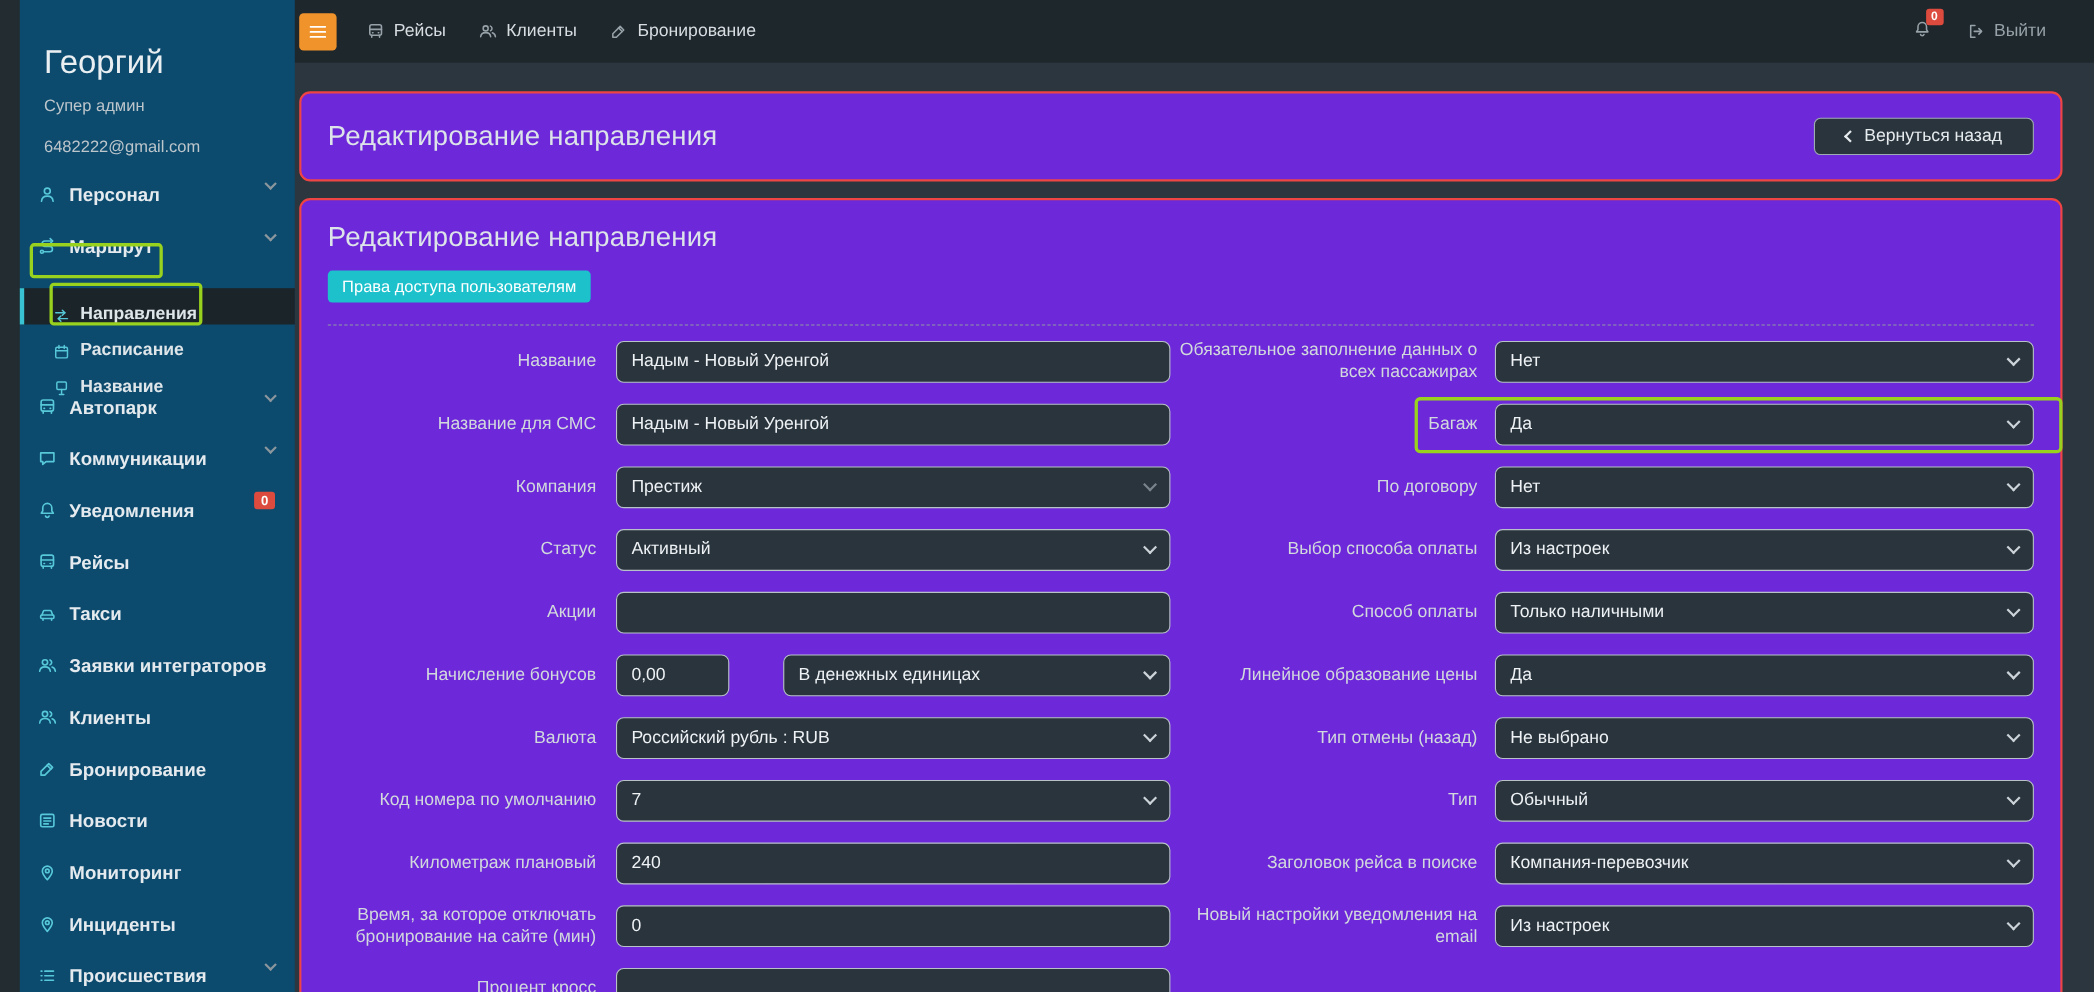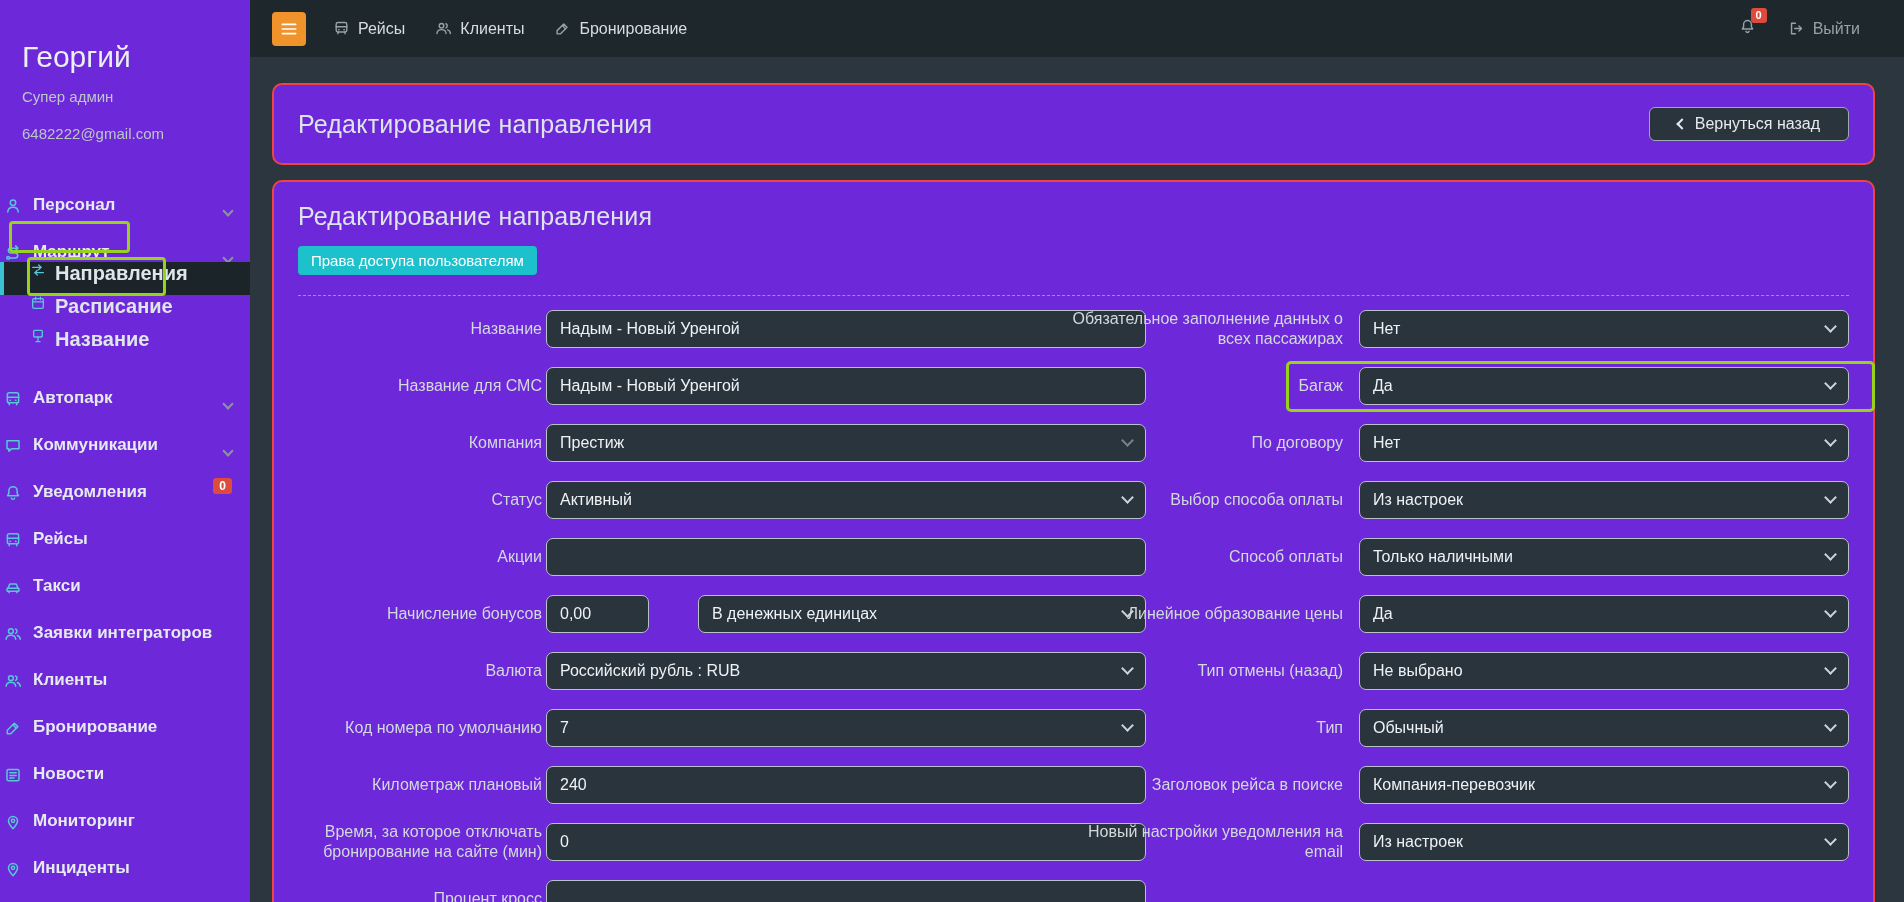--- a/index.html
+++ b/index.html
@@ -6,37 +6,37 @@
   html,body { width:1904px; height:902px; }
   body {
     background:#222c31;
     font-family:"Liberation Sans", sans-serif;
     overflow:hidden;
     color:#e8edf0;
   }
   .app { position:relative; width:1904px; height:902px; overflow:hidden; }
 
   
-  .sidebar { position:absolute; left:0; top:0; width:250px; height:100%; background:#6d28d9; z-index:5; }
+  .sidebar { position:absolute; left:18px; top:0; width:250px; height:100%; background:#0c4a6e; z-index:5; }
   .user-panel { padding:40px 22px 0 22px; }
   .user-name { font-size:30px; font-weight:400; color:#eaeff2; }
   .user-role { margin-top:14px; font-size:15px; color:#bdc6cb; }
   .user-email { margin-top:20px; font-size:15px; color:#bdc6cb; }
   .menu { margin-top:26px; }
-  .item { position:relative; display:flex; align-items:flex-end; height:47px; padding:0 18px 0 4px;
+  .item { position:relative; display:flex; align-items:flex-start; height:47px; padding:0 18px 0 16px;
           color:#e4eaee; font-size:17px; font-weight:700; cursor:pointer; }
   .item .ic { width:18px; height:18px; color:#57c8d7; margin-right:11px; flex:none; }
   .item-lbl { flex:1; white-space:nowrap; overflow:hidden; }
   .chev-dn { width:8px; height:8px; border-right:2px solid #8b969d; border-bottom:2px solid #8b969d;
              transform:rotate(45deg); margin-top:-5px; flex:none; }
   .badge { background:#dc4b3e; color:#fff; font-size:12px; font-weight:700; padding:2px 6px;
            border-radius:3px; line-height:1; }
   .item .badge { transform:translateY(-8px); }
-  .subitem { position:relative; display:flex; align-items:flex-start; height:33px; padding-left:30px;
-             color:#dfe6ea; font-size:20px; font-weight:700; cursor:pointer; }
+  .subitem { position:relative; display:flex; align-items:flex-end; height:33px; padding-left:30px;
+             color:#dfe6ea; font-size:16px; font-weight:700; cursor:pointer; }
   .subitem .ic { width:16px; height:16px; color:#57c8d7; margin-right:9px; flex:none; }
   .subitem.active { background:#1b2428; border-left:4px solid #39c2d2; padding-left:26px; }
 
   
   .annot { position:absolute; border:3px solid #99d21e; border-radius:4px; pointer-events:none; z-index:6; }
   .annot-marshrut { left:9px; top:6px; width:121px; height:32px; }
   .annot-napr { left:23px; top:-5px; width:139px; height:39px; }
 
   
   .navbar { position:absolute; left:250px; top:0; width:1654px; height:57px; background:#1e272c;
@@ -71,21 +71,21 @@
               border-radius:4px; font-size:15px; padding:6px 13px; cursor:pointer; font-family:inherit; }
   .dashed { border:none; border-top:1px dashed #929ca4; margin:20px 0 14px 0; }
 
   
   .form { display:flex; align-items:flex-start; }
   .col-left { width:766px; flex:none; }
   .col-right { flex:1; }
   .row { position:relative; display:flex; align-items:center; height:38px; margin-bottom:19px; }
   .lbl { font-size:16px; color:#d2d9dd; text-align:right; line-height:20px; }
   .col-left .lbl { width:244px; flex:none; }
-  .col-left .ctl { width:600px; margin-left:4px; flex:none; }
+  .col-left .ctl { width:504px; margin-left:18px; flex:none; }
   .col-right .lbl { width:279px; flex:none; }
   .col-right .ctl { flex:1; margin-left:16px; }
   .inp, .sel { width:100%; height:38px; background:#2a343d; border:1px solid #b8c1c8; border-radius:7px;
                color:#eef2f5; font-size:16px; padding:0 13px; font-family:inherit; }
   .inp { outline:none; }
   .sel { display:flex; align-items:center; cursor:pointer; }
   .sel-val { flex:1; white-space:nowrap; overflow:hidden; }
   .chev { width:9px; height:9px; border-right:2px solid #ccd4d9; border-bottom:2px solid #ccd4d9;
           transform:rotate(45deg); margin-top:-5px; flex:none; }
   .chev.muted { border-color:#79848c; }

